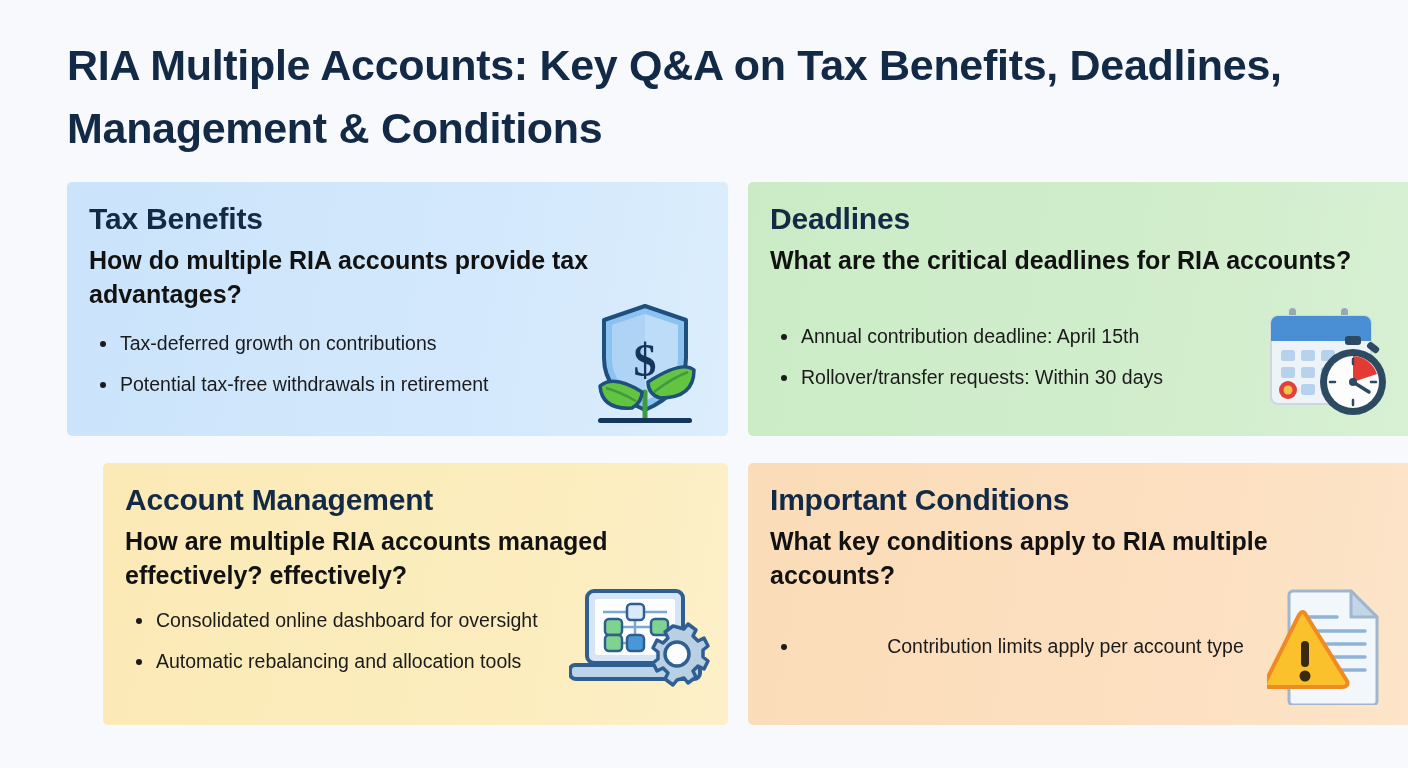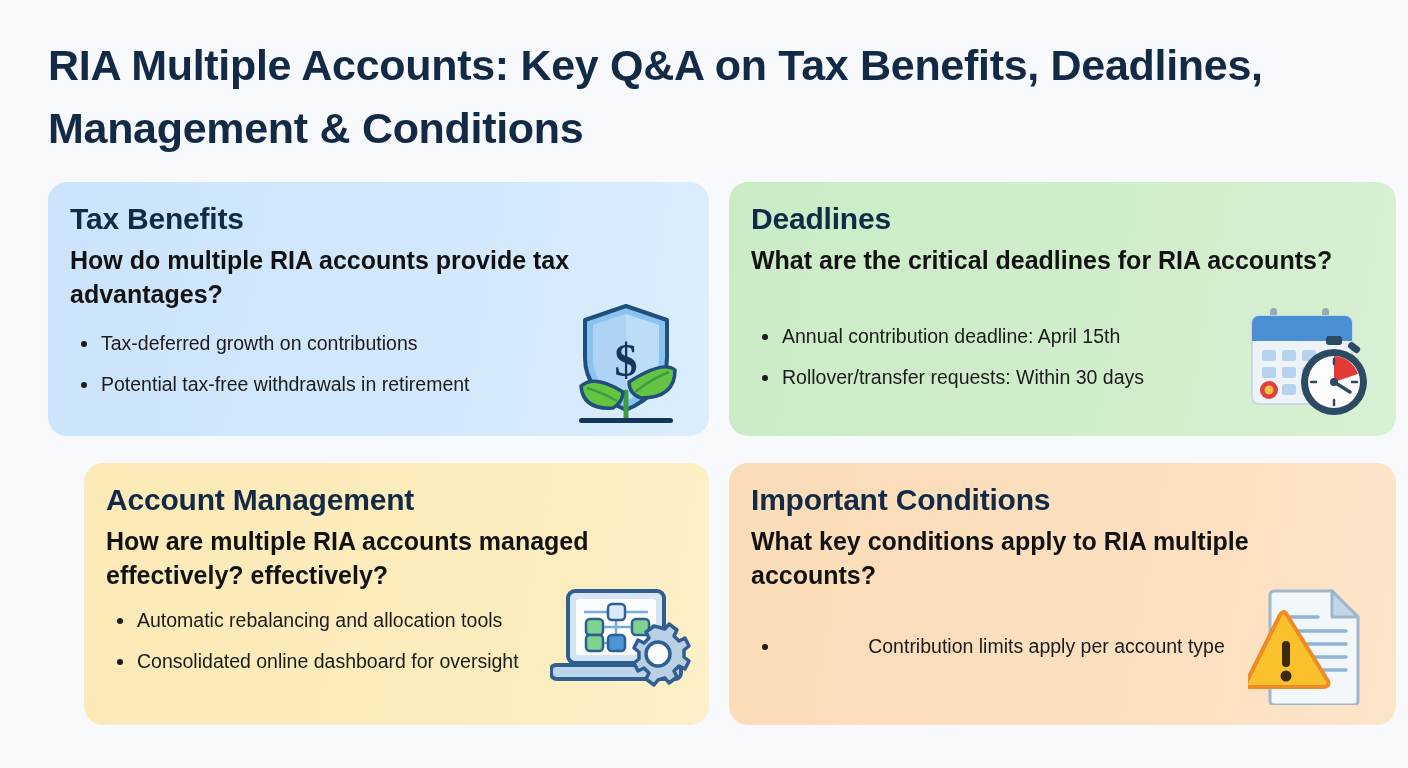--- a/index.html
+++ b/index.html
@@ -13,21 +13,21 @@
   body {
     font-family: "Liberation Sans", sans-serif;
     background: #f8f9fc;
     color: #1a1a1a;
   }
 
   .page {
     position: relative;
     width: 1408px;
     height: 768px;
-    padding: 34px 38px 0 48px;
+    padding: 34px 38px 0 67px;
   }
 
   
   .page-title {
     font-size: 43px;
     font-weight: 700;
     line-height: 1.46;
     letter-spacing: -0.3px;
     color: #132a46;
     max-width: 1320px;
@@ -38,21 +38,21 @@
   .card-grid {
     display: grid;
     grid-template-columns: 661px 667px;
     grid-template-rows: 254px 262px;
     column-gap: 20px;
     row-gap: 27px;
   }
 
   .card {
     position: relative;
-    border-radius: 19px;
+    border-radius: 5px;
     padding: 20px 26px 18px 22px;
     overflow: hidden;
   }
 
   .card.blue   { background: linear-gradient(100deg, #cbe4fb 0%, #d3e8fc 62%, #dceefd 100%); }
   .card.green  { background: linear-gradient(100deg, #cbebc6 0%, #d2eecd 70%, #d8f0d4 100%); }
   .card.yellow { background: linear-gradient(100deg, #fbeab6 0%, #fcedbf 70%, #fdf0c8 100%); margin-left: 36px; }
   .card.orange { background: linear-gradient(100deg, #fbdcb8 0%, #fce0c1 70%, #fde5ca 100%); }
 
   .card-heading {
@@ -201,22 +201,22 @@
           <line x1="90" y1="76" x2="106" y2="86" stroke="#2d4a63" stroke-width="3.5" stroke-linecap="round"></line>
           <circle cx="90" cy="76" r="4" fill="#2d4a63"></circle>
         </svg>
       </div>
     </section>
 
     <section class="card yellow">
       <h2 class="card-heading">Account Management</h2>
       <p class="card-question">How are multiple RIA accounts managed effectively? effectively?</p>
       <ul class="bullets">
+        <li>Consolidated online dashboard for oversight</li>
         <li>Automatic rebalancing and allocation tools</li>
-        <li>Consolidated online dashboard for oversight</li>
       </ul>
       <div class="card-icon icon-laptop">
         <svg viewBox="0 0 145 110" width="145" height="110" xmlns="http://www.w3.org/2000/svg">
 
           <rect x="18" y="6" width="96" height="72" rx="7" fill="#d5e5f5" stroke="#2f5f91" stroke-width="4"></rect>
           <rect x="26" y="14" width="80" height="56" rx="3" fill="#fbfdff"></rect>
 
           <g stroke="#7aa9d6" stroke-width="2.5">
             <line x1="34" y1="27" x2="98" y2="27"></line>
             <line x1="66" y1="27" x2="66" y2="58"></line>

